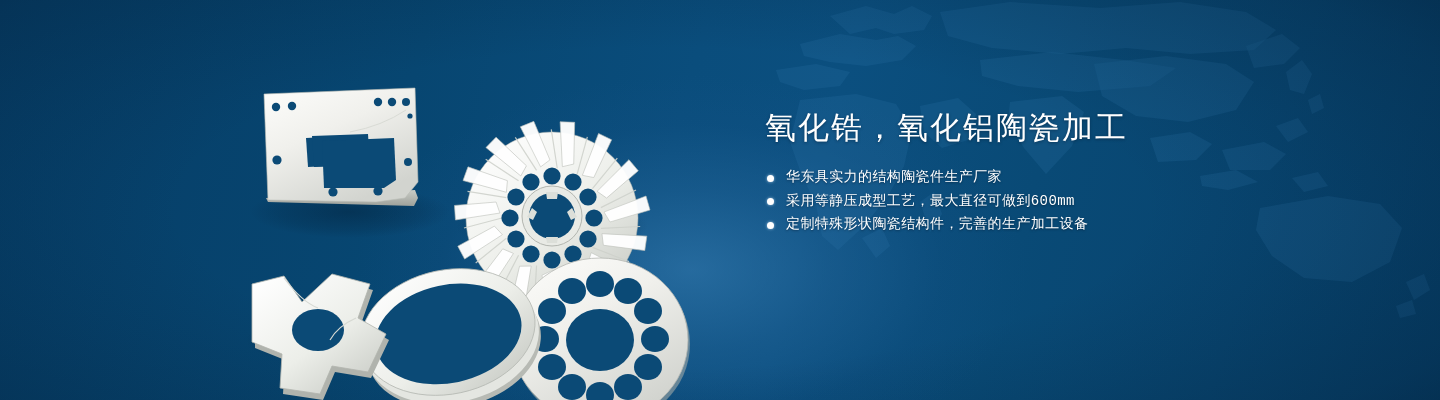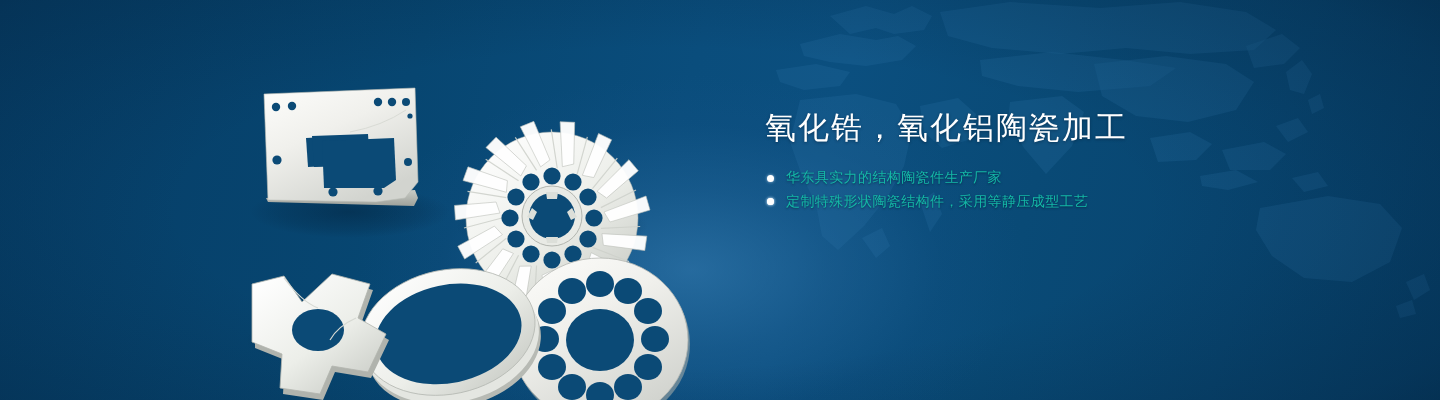--- a/index.html
+++ b/index.html
@@ -92,26 +92,27 @@
     white-space: nowrap;
   }
   .bullets {
     list-style: none;
     margin: 0;
     padding: 0;
   }
   .bullets li {
     position: relative;
     padding-left: 21px;
-    color: #14b8a6;
+    color: #ffffff;
     font-size: 14px;
     line-height: 23.5px;
     letter-spacing: 0.4px;
     white-space: nowrap;
     text-shadow: 0 1px 2px rgba(0,18,36,0.5);
+    font-family: Liberation Mono, monospace;
   }
   .bullet-dot {
     position: absolute;
     left: 2px;
     top: 8.5px;
     width: 7px;
     height: 7px;
     border-radius: 50%;
     background: #ffffff;
     box-shadow: 0 0 3px rgba(210,235,255,0.75);
@@ -403,21 +404,22 @@
 
   <div class="copy">
     <h1 class="headline">氧化锆，氧化铝陶瓷加工</h1>
     <ul class="bullets">
       <li>
         <span class="bullet-dot"></span>
         <span>华东具实力的结构陶瓷件生产厂家</span>
       </li>
       <li>
         <span class="bullet-dot"></span>
+        <span>采用等静压成型工艺，最大直径可做到600mm</span>
       </li>
       <li>
         <span class="bullet-dot"></span>
-        <span>定制特殊形状陶瓷结构件，采用等静压成型工艺</span>
+        <span>定制特殊形状陶瓷结构件，完善的生产加工设备</span>
       </li>
     </ul>
   </div>
 
 </div>
 
 </body></html>

